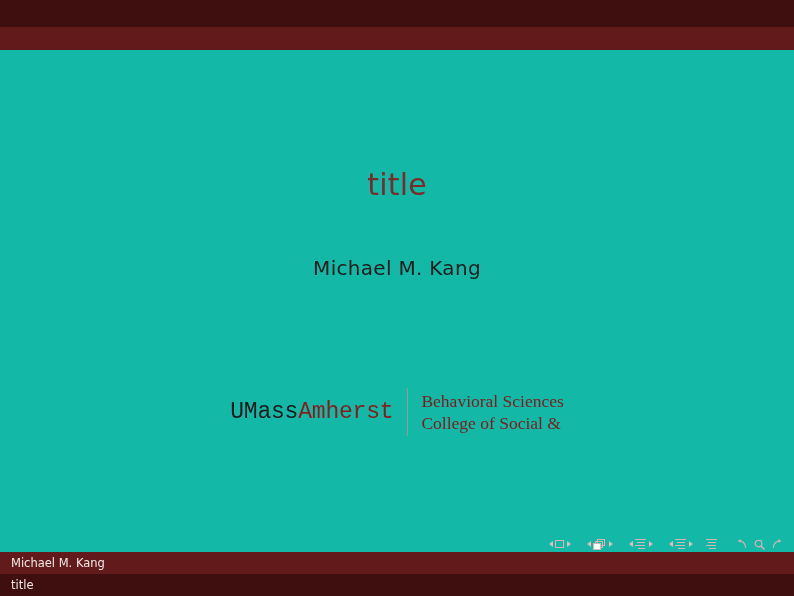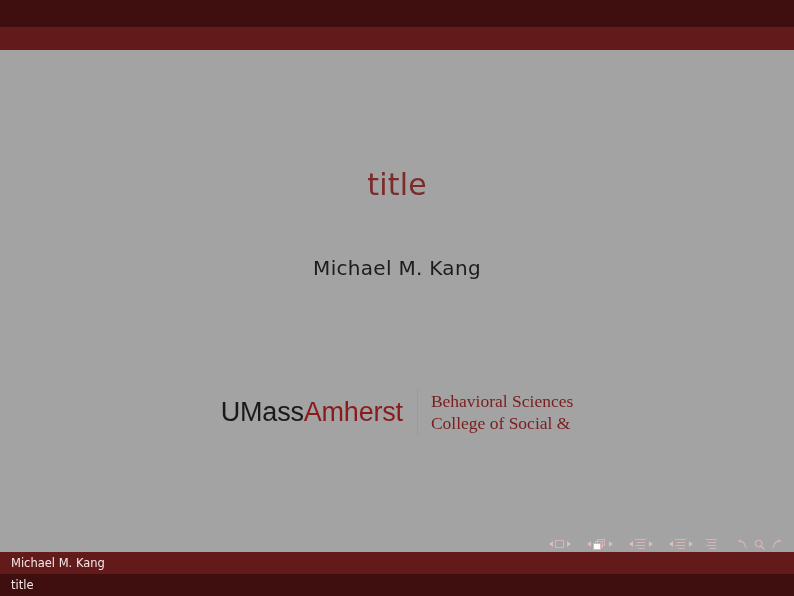--- a/index.html
+++ b/index.html
@@ -10,21 +10,21 @@
     width: 794px;
     height: 596px;
     background: #fdfefa;
     font-family: "Liberation Sans", sans-serif;
     overflow: hidden;
   }
   .slide {
     position: relative;
     width: 794px;
     height: 596px;
-    background: #a3a3a3;
+    background: #14b8a6;
     box-sizing: border-box;
     padding-left: 30px;
   }
 
   
   .header-bar-top {
     position: absolute;
     left: 0; top: 0;
     width: 794px;
     height: 27px;
@@ -75,22 +75,22 @@
     width: 794px;
     display: flex;
     justify-content: center;
     align-items: center;
   }
   .logo-inner {
     display: flex;
     align-items: center;
   }
   .logo-wordmark {
-    font-family: Liberation Sans, sans-serif;
-    font-size: 27px;
+    font-family: Liberation Mono, monospace;
+    font-size: 23px;
     white-space: nowrap;
     padding-right: 14px;
     letter-spacing: -0.2px;
   }
   .logo-umass { color: #1a1a1a; }
   .logo-amherst { color: #881c1c; }
   .logo-divider {
     width: 1px;
     height: 48px;
     background: #9a9a9a;

